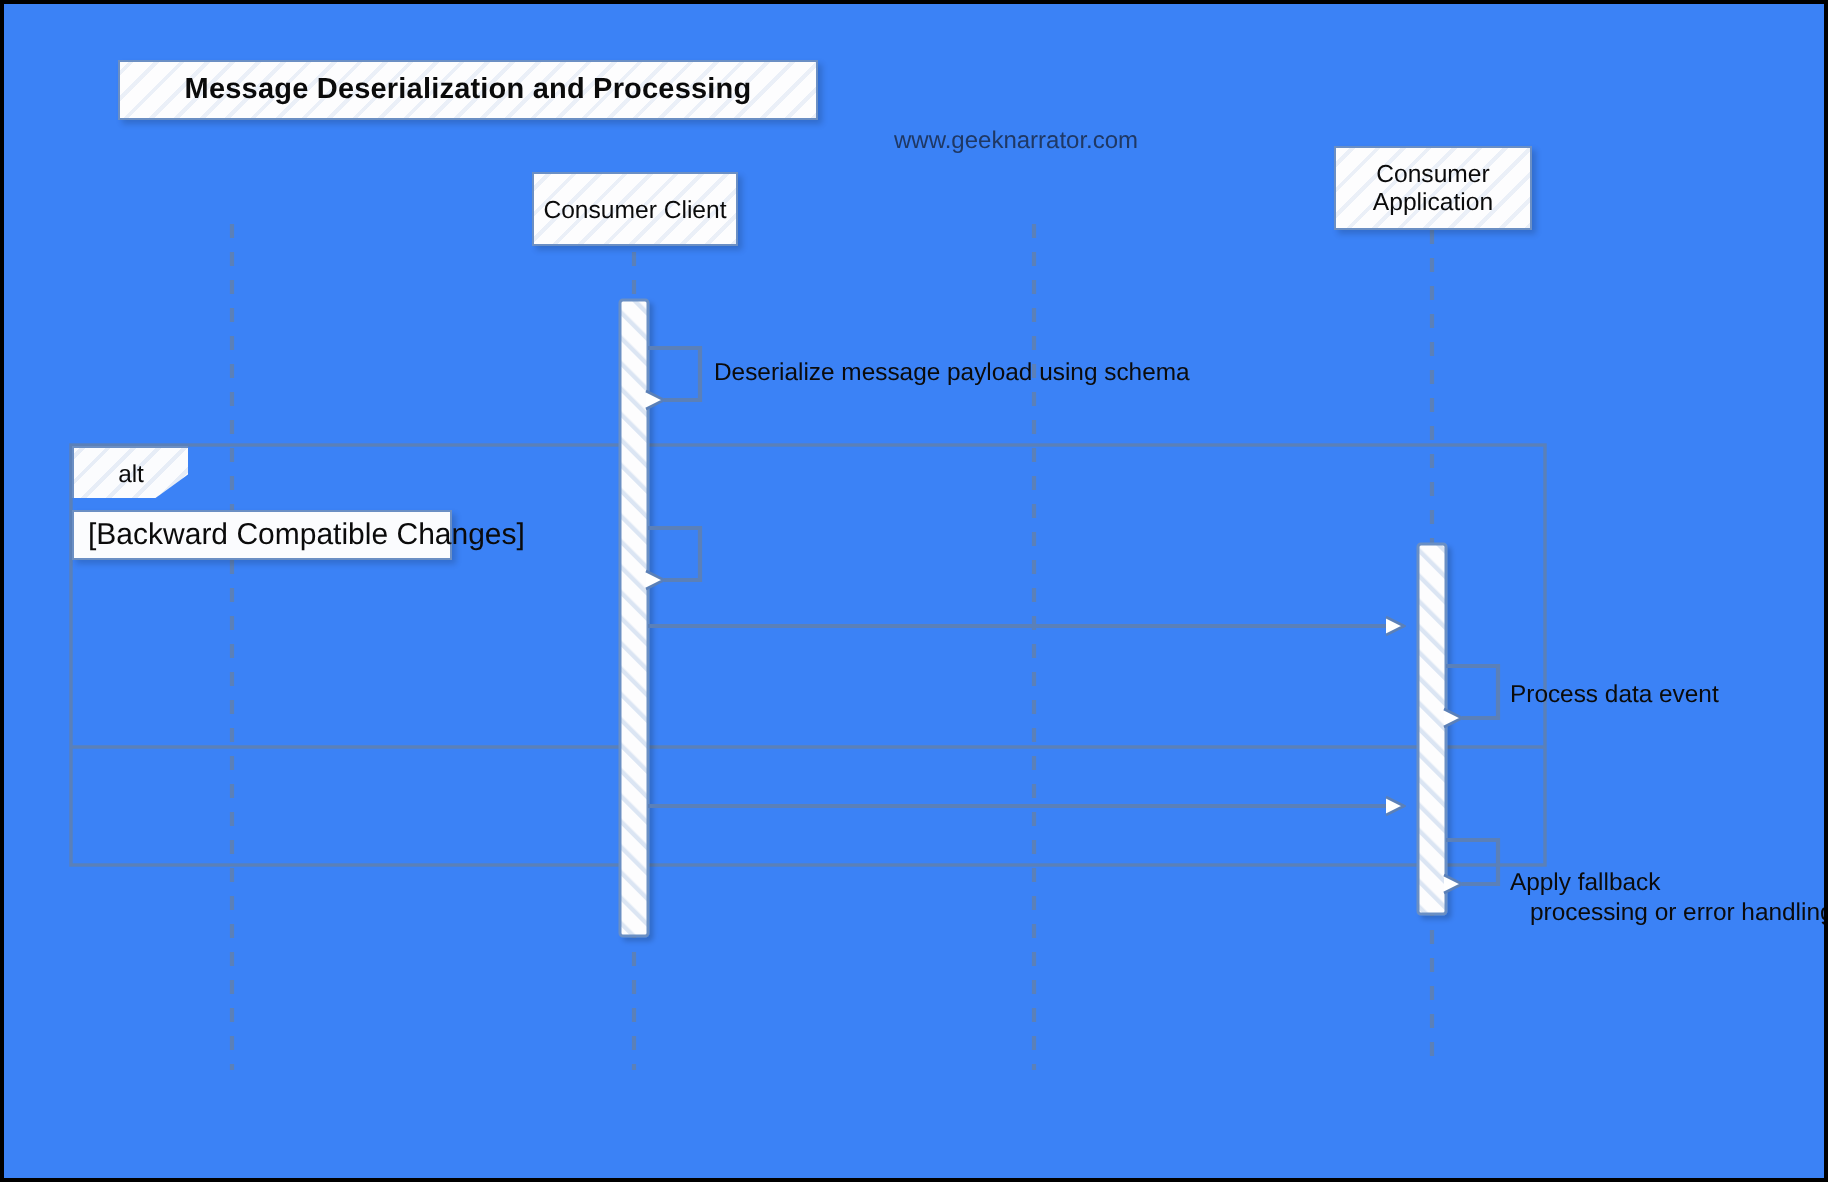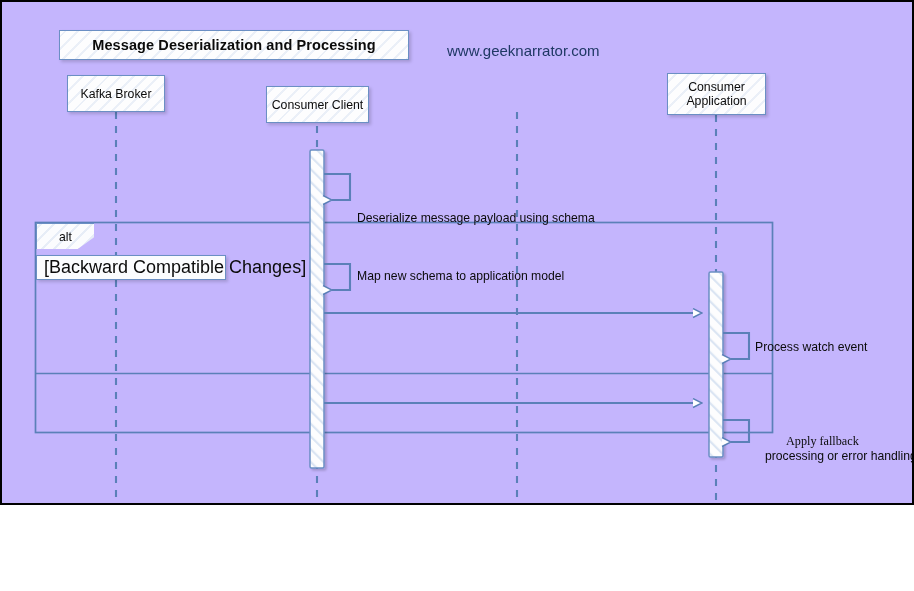--- a/index.html
+++ b/index.html
@@ -6,22 +6,22 @@
     margin: 0;
     padding: 0;
     background: #ffffff;
   }
   body {
     font-family: "Liberation Sans", sans-serif;
   }
   #canvas {
     position: relative;
     width: 914px;
-    height: 505px;
-    background: #c4b5fd;
+    height: 591px;
+    background: #3b82f6;
     border: 2px solid #000000;
     box-sizing: border-box;
     overflow: hidden;
   }
   #svg-layer {
     position: absolute;
     left: 0;
     top: 0;
     width: 914px;
     height: 591px;
@@ -61,21 +61,21 @@
   }
   .cond-box {
     position: absolute;
     box-sizing: border-box;
     border: 1.4px solid #6b8fc4;
     background: #fbfcfe;
     box-shadow: 2px 2px 3px rgba(0,0,0,0.16);
     display: flex;
     align-items: center;
     padding-left: 7px;
-    font-size: 18px;
+    font-size: 15px;
     color: #0b0b0b;
     white-space: nowrap;
   }
   .frag-label {
     position: absolute;
     box-sizing: border-box;
     font-size: 12.2px;
     color: #0b0b0b;
     display: flex;
     align-items: center;
@@ -99,23 +99,24 @@
     font-size: 12.2px;
     color: #0b0b0b;
     white-space: nowrap;
     line-height: 15px;
   }
   .msg-label.indent2 {
     text-indent: 10px;
   }
   .watermark {
     position: absolute;
-    font-size: 15px;
+    font-size: 12px;
     color: #1f3864;
     white-space: nowrap;
+    margin-top: 21px;
   }
 </style>
 </head>
 <body>
 
 <div id="canvas">
 
   <svg id="svg-layer" viewBox="0 0 914 591" xmlns="http://www.w3.org/2000/svg">
     <defs>
       <marker id="openArrow" markerWidth="11" markerHeight="11" refX="10" refY="5.5" orient="auto" markerUnits="userSpaceOnUse">
@@ -174,48 +175,44 @@
       <path d="M721,418 L747,418 L747,440 L729,440" marker-end="url(#openArrowL)"></path>
     </g>
   </svg>
 
   <div class="hud-box title-box" style="left:57px; top:28px; width:350px; height:30px;">
     <span>Message Deserialization and Processing</span>
   </div>
 
   <div class="watermark" style="left:445px; top:40px;">www.geeknarrator.com</div>
 
-  <div class="hud-box actor-box" style="left:65px; top:73px; width:98px; height:37px;">
-    <span>Kafka Broker</span>
-  </div>
 
   <div class="hud-box actor-box" style="left:264px; top:84px; width:103px; height:37px;">
     <span>Consumer Client</span>
   </div>
 
 
   <div class="hud-box actor-box" style="left:665px; top:71px; width:99px; height:42px;">
     <span class="two-line">Consumer
 Application</span>
   </div>
 
   <div class="frag-label" style="left:34px; top:221px; width:58px; height:26px;">
     <span>alt</span>
   </div>
 
   <div class="cond-box" style="left:34px; top:253px; width:190px; height:25px;">
     <span>[Backward Compatible Changes]</span>
   </div>
 
 
-  <div class="msg-label" style="left:355px; top:177px;margin-top:32px;">Deserialize message payload using schema</div>
-
-  <div class="msg-label" style="left:355px; top:267px;">Map new schema to application model</div>
-
-
-  <div class="msg-label" style="left:753px; top:338px;">Process watch event</div>
-
-
-  <div class="msg-label" style="left:784px; top:432px;font-family:Liberation Serif, serif;">Apply fallback</div>
+  <div class="msg-label" style="left:355px; top:177px;">Deserialize message payload using schema</div>
+
+
+
+  <div class="msg-label" style="left:753px; top:338px;">Process data event</div>
+
+
+  <div class="msg-label" style="left:753px; top:432px;">Apply fallback</div>
 
   <div class="msg-label indent2" style="left:753px; top:447px;">processing or error handling</div>
 
 </div>
 
 </body></html>

